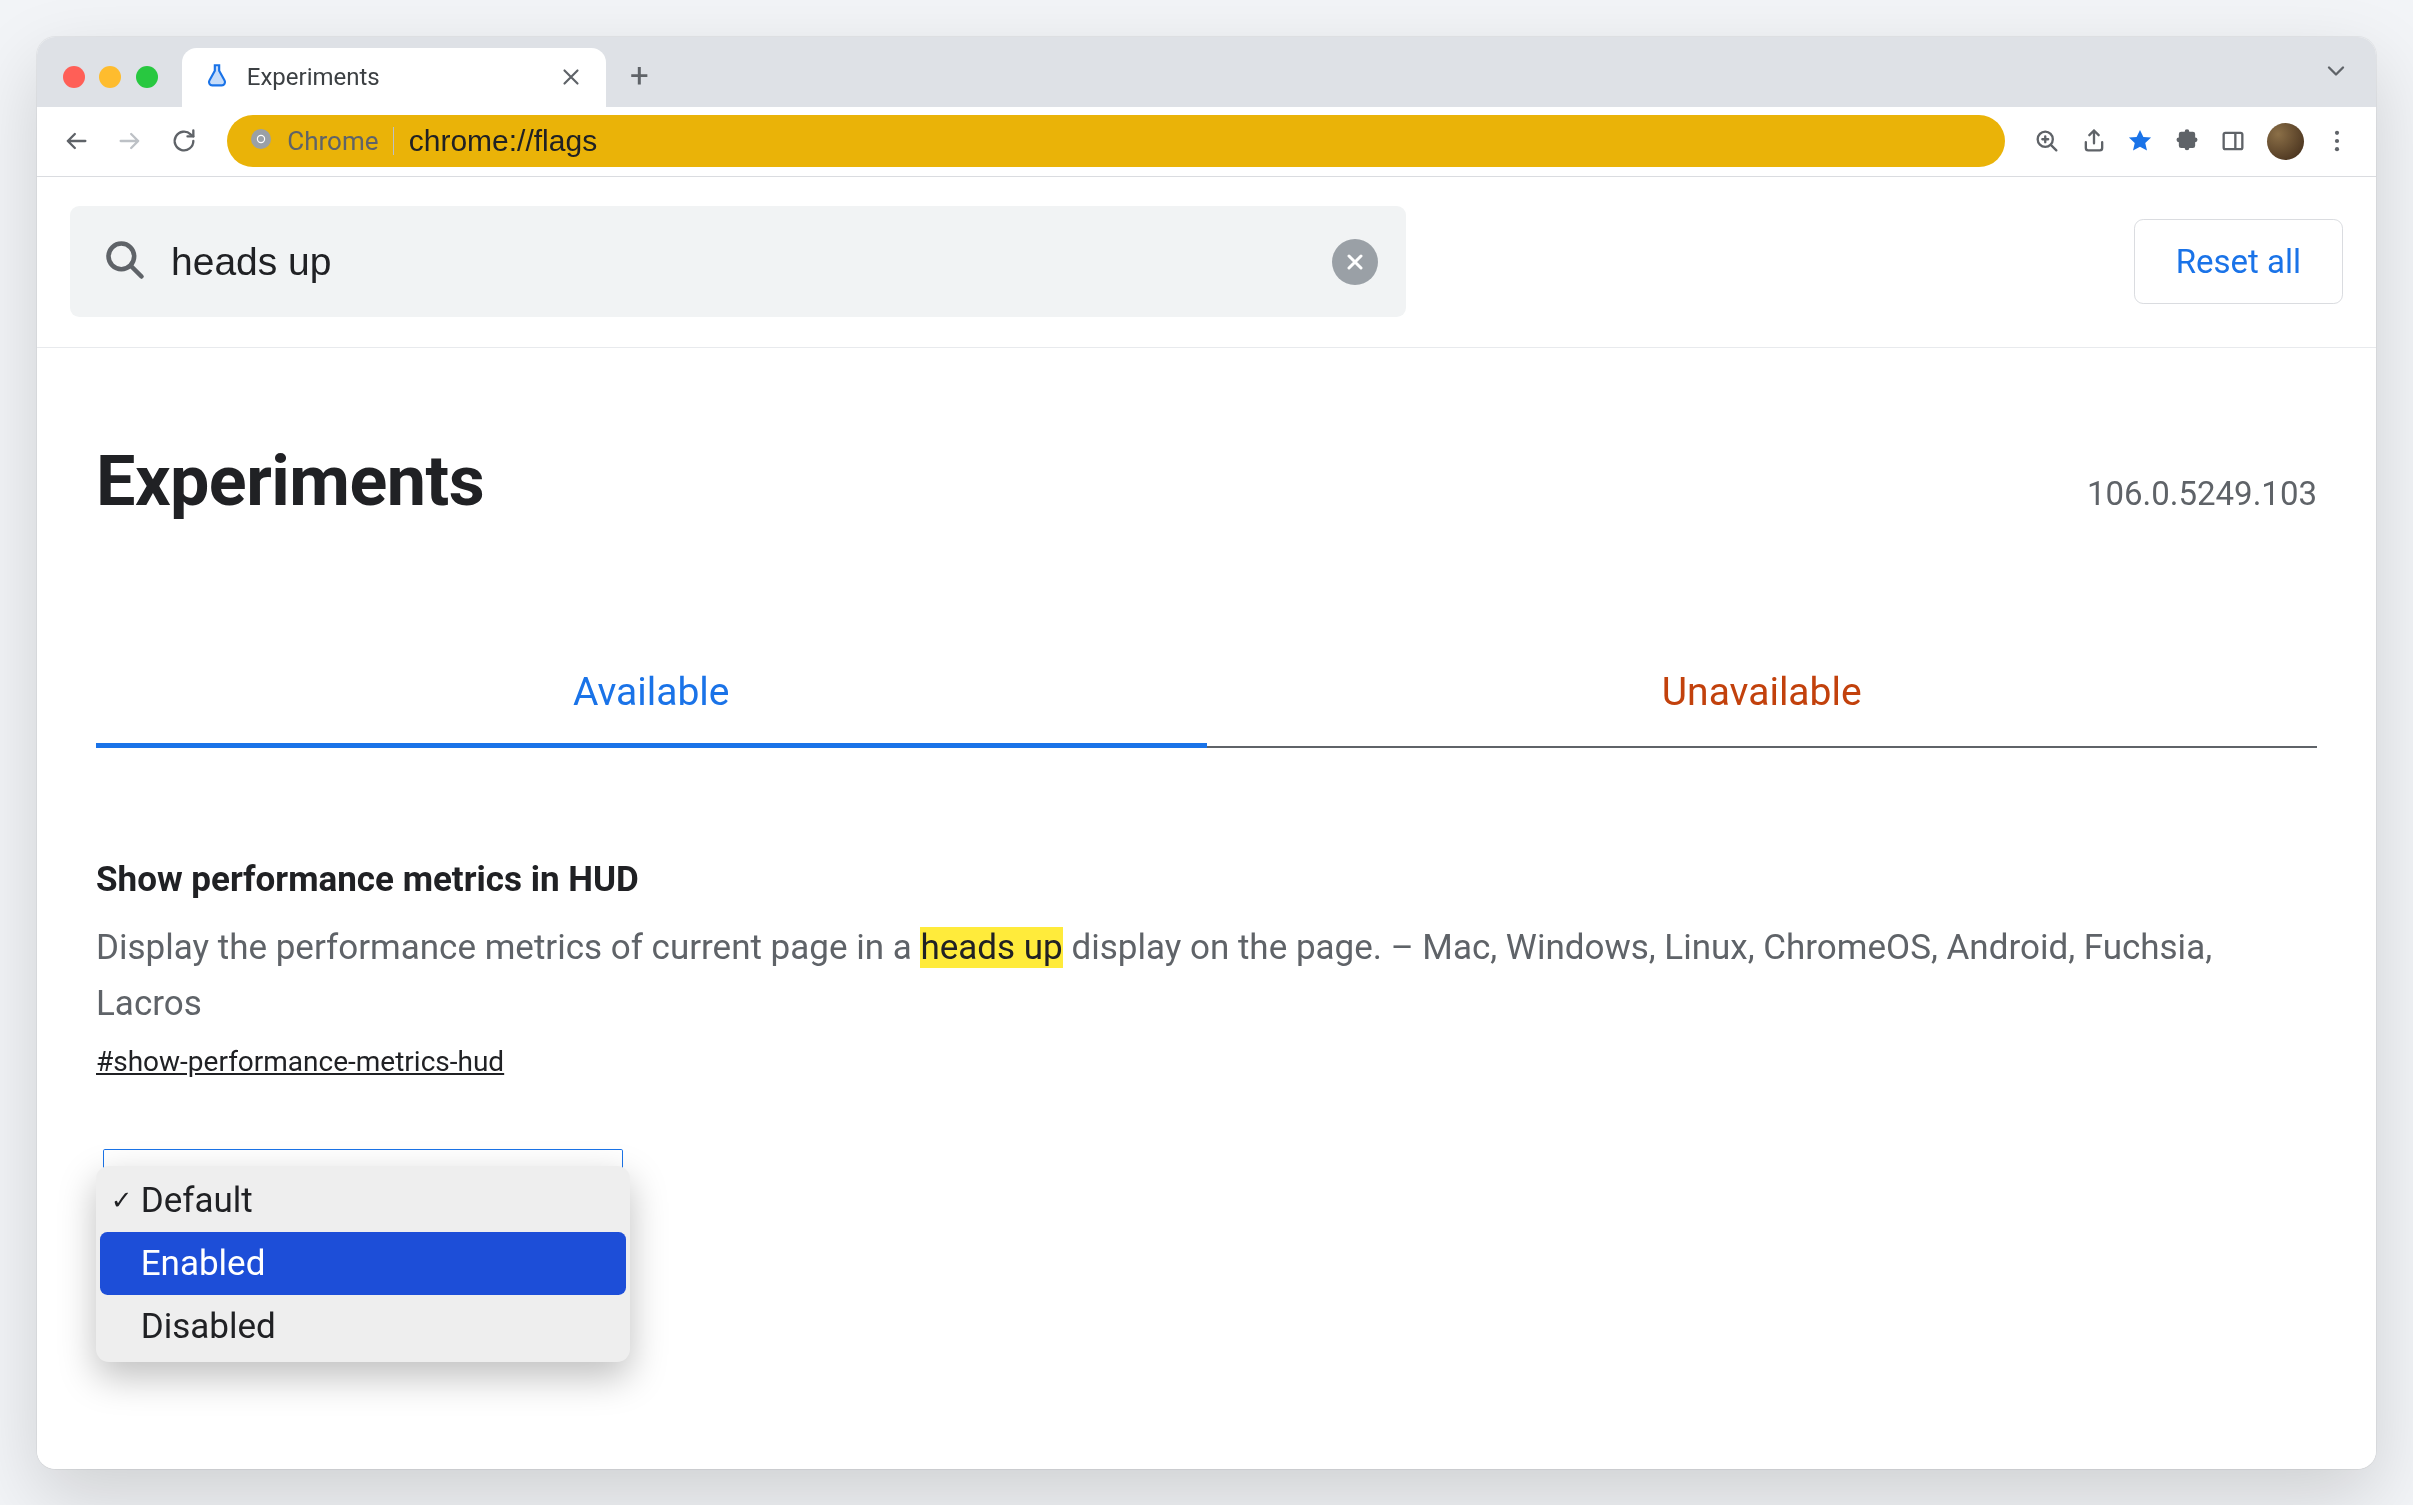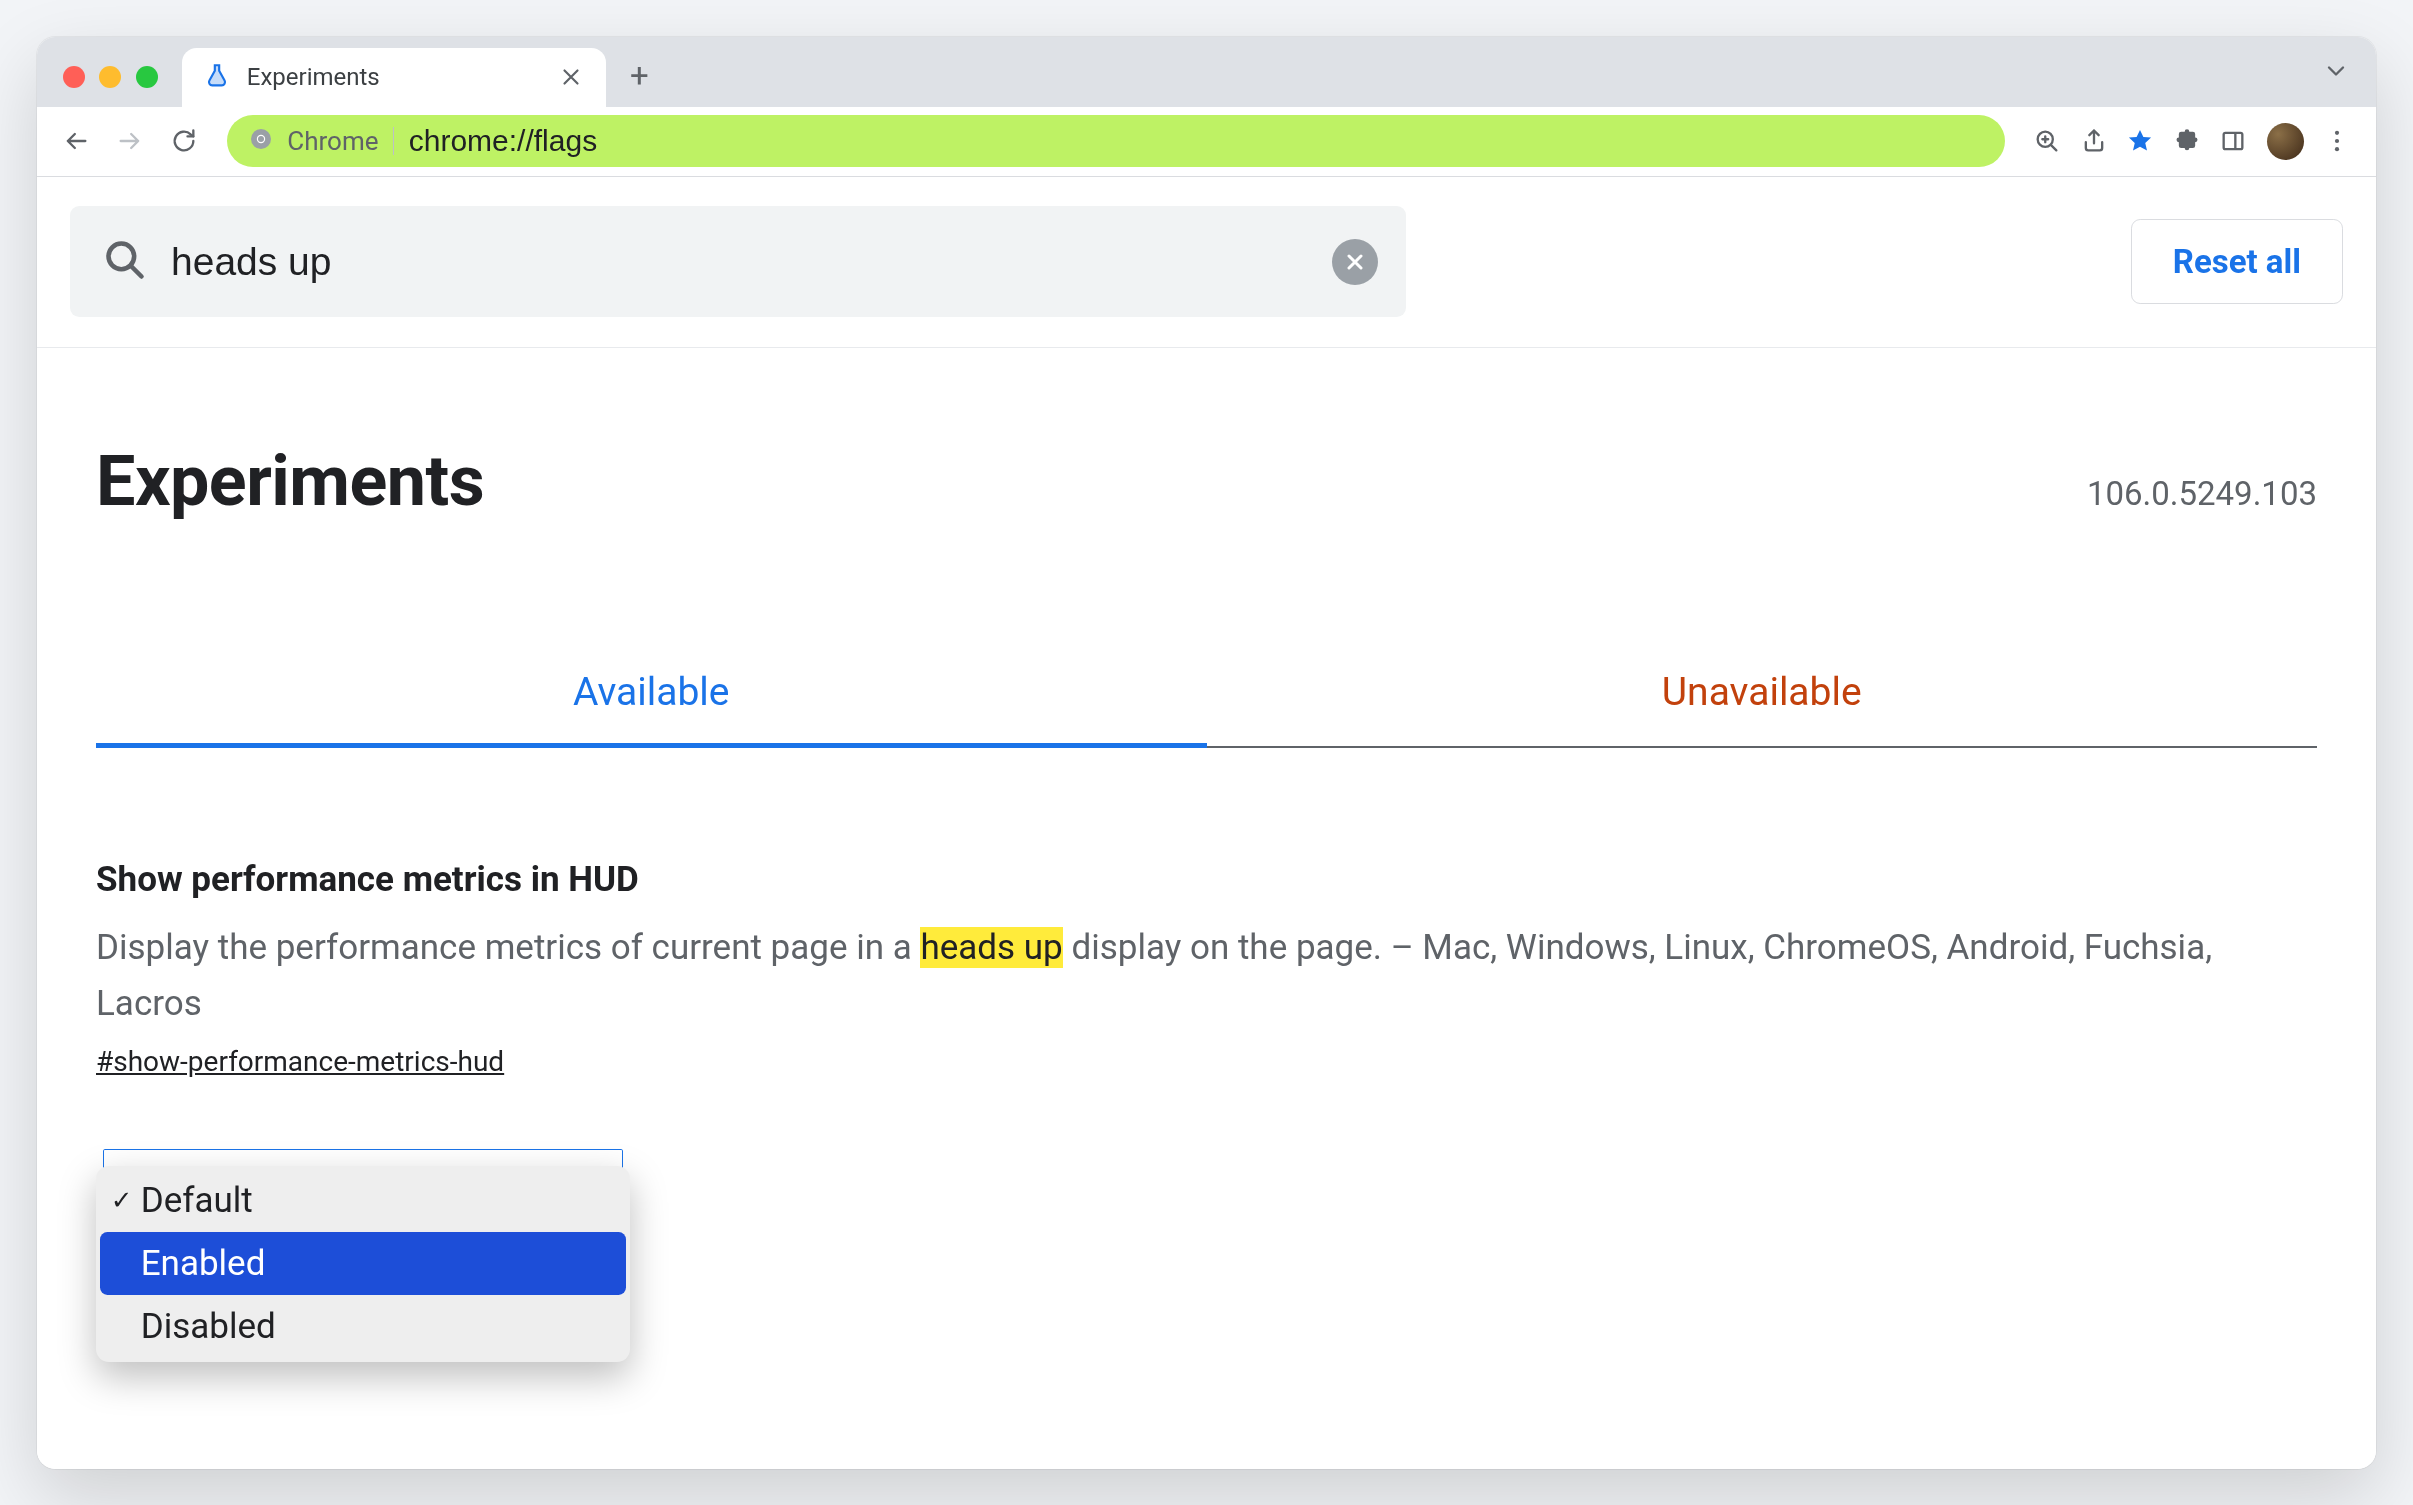--- a/index.html
+++ b/index.html
@@ -107,21 +107,21 @@
     color: #5f6368;
     cursor: pointer;
     border-radius: 50%;
   }
   .icon-btn svg { width: 28px; height: 28px; }
   .icon-btn.disabled { color: #bdc1c6; cursor: default; }
 
   .omnibox {
     flex: 1;
     height: 52px;
-    background: #bef264;
+    background: #eab308;
     border-radius: 26px;
     display: flex;
     align-items: center;
     padding: 0 22px;
     gap: 14.7px;
     margin: 0 9.2px;
   }
   .omnibox .chrome-icon svg { width: 24px; height: 24px; }
   .omnibox .label {
     font-size: 26px;
@@ -200,21 +200,21 @@
   }
   .search-box .clear-btn svg { width: 24px; height: 24px; }
 
   .search-row .spacer { flex: 1; }
 
   .reset-btn {
     border: 0.9px solid #dadce0;
     background: #ffffff;
     color: #1a73e8;
     font-size: 33px;
-    font-weight: 700;
+    font-weight: 400;
     padding: 0 41px;
     height: 85px;
     border-radius: 9.2px;
     cursor: pointer;
     display: flex;
     align-items: center;
   }
 
   .page-body {
     padding: 0 59px;

